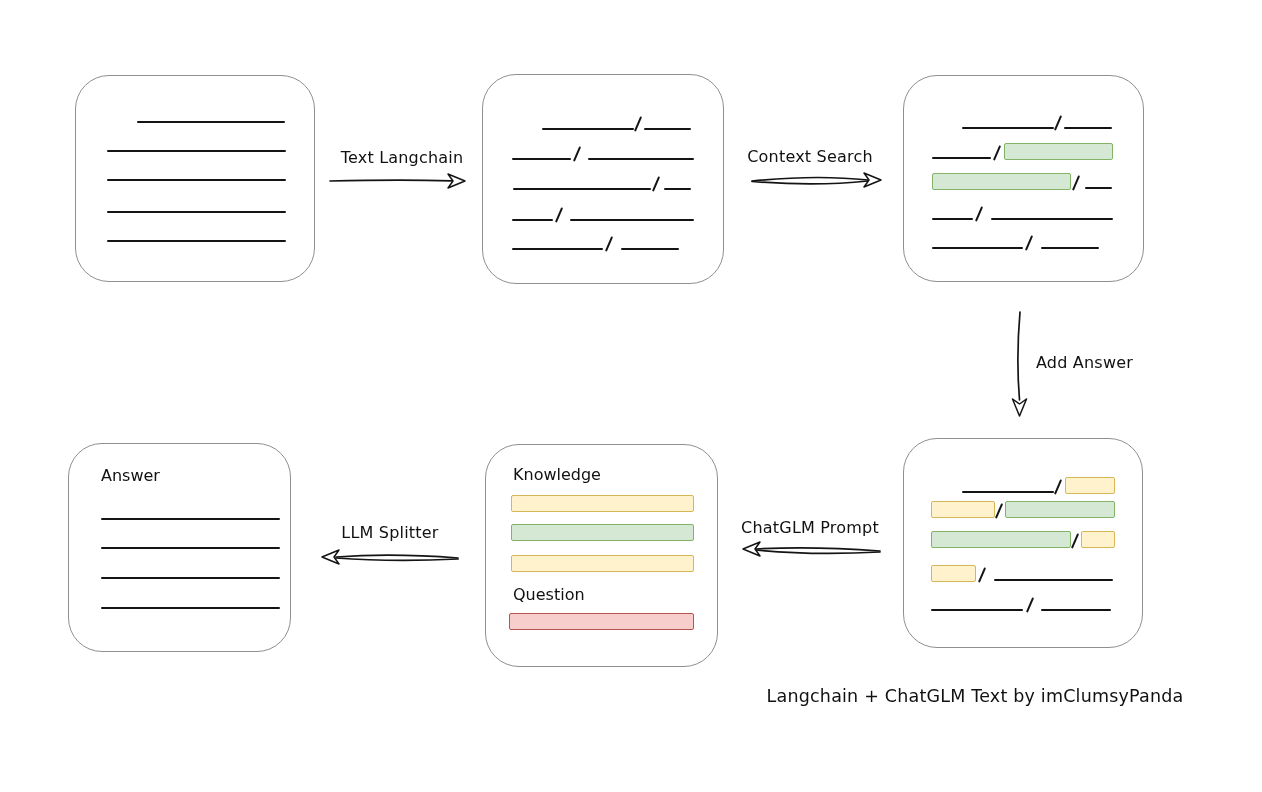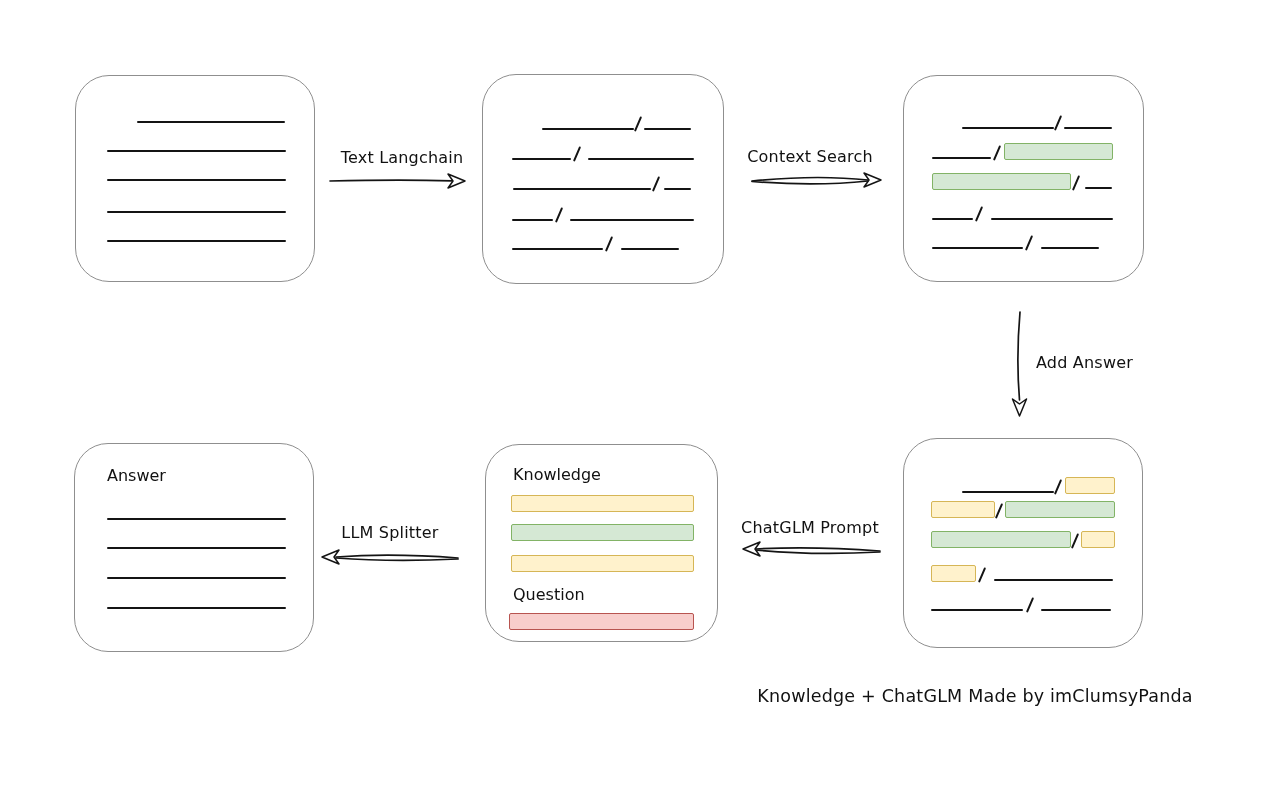--- a/index.html
+++ b/index.html
@@ -141,32 +141,32 @@
 
     <div class="chip yellow" style="left:27px;top:126px;width:43px"></div>
     <div class="slash" style="left:77px;top:128px"></div>
     <div class="hline" style="left:90px;top:140px;width:119px"></div>
 
     <div class="hline" style="left:27px;top:170px;width:92px"></div>
     <div class="slash" style="left:125px;top:158px"></div>
     <div class="hline" style="left:137px;top:170px;width:70px"></div>
   </div>
 
-  <div class="box" style="left:485px;top:444px;width:233px;height:198px">
+  <div class="box" style="left:485px;top:444px;width:233px;height:223px">
     <div class="inbox-label" style="left:27px;top:20px">Knowledge</div>
     <div class="chip yellow" style="left:25px;top:50px;width:181px"></div>
     <div class="chip green" style="left:25px;top:79px;width:181px"></div>
     <div class="chip yellow" style="left:25px;top:110px;width:181px"></div>
     <div class="inbox-label" style="left:27px;top:140px">Question</div>
     <div class="chip red" style="left:23px;top:168px;width:183px"></div>
   </div>
 
-  <div class="box" style="left:74px;top:443px;width:240px;height:209px">
+  <div class="box" style="left:68px;top:443px;width:223px;height:209px">
     <div class="inbox-label" style="left:32px;top:22px">Answer</div>
     <div class="hline" style="left:32px;top:74px;width:179px"></div>
     <div class="hline" style="left:32px;top:103px;width:179px"></div>
     <div class="hline" style="left:32px;top:133px;width:179px"></div>
     <div class="hline" style="left:32px;top:163px;width:179px"></div>
   </div>
 
-  <div class="caption">Knowledge + ChatGLM Made by imClumsyPanda</div>
+  <div class="caption">Langchain + ChatGLM Text by imClumsyPanda</div>
 
 </div>
 
 </body></html>

